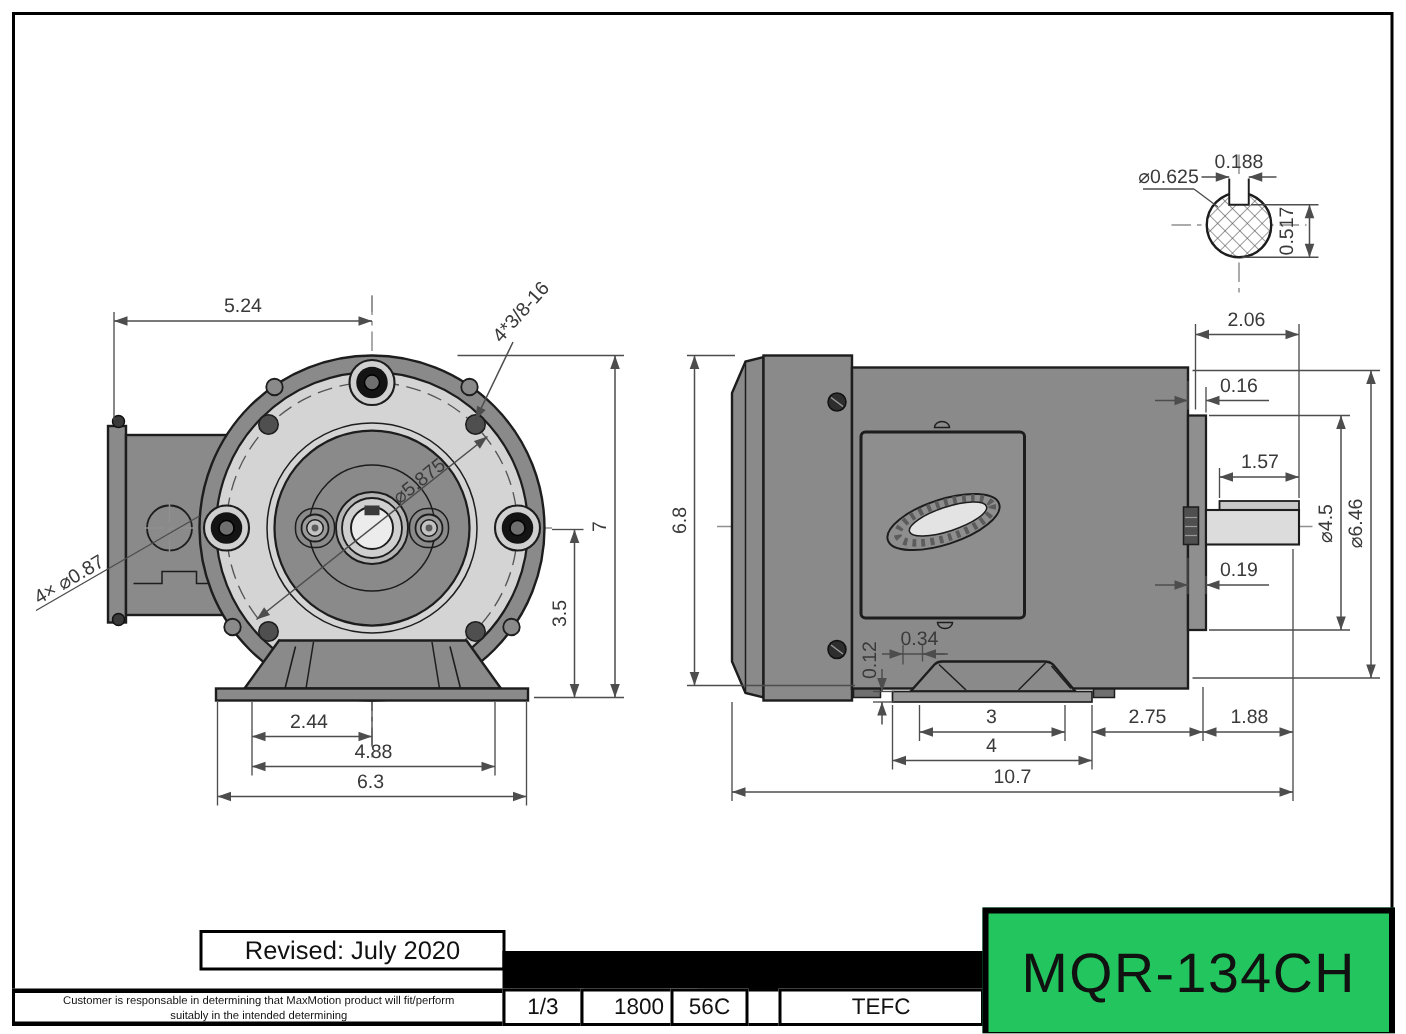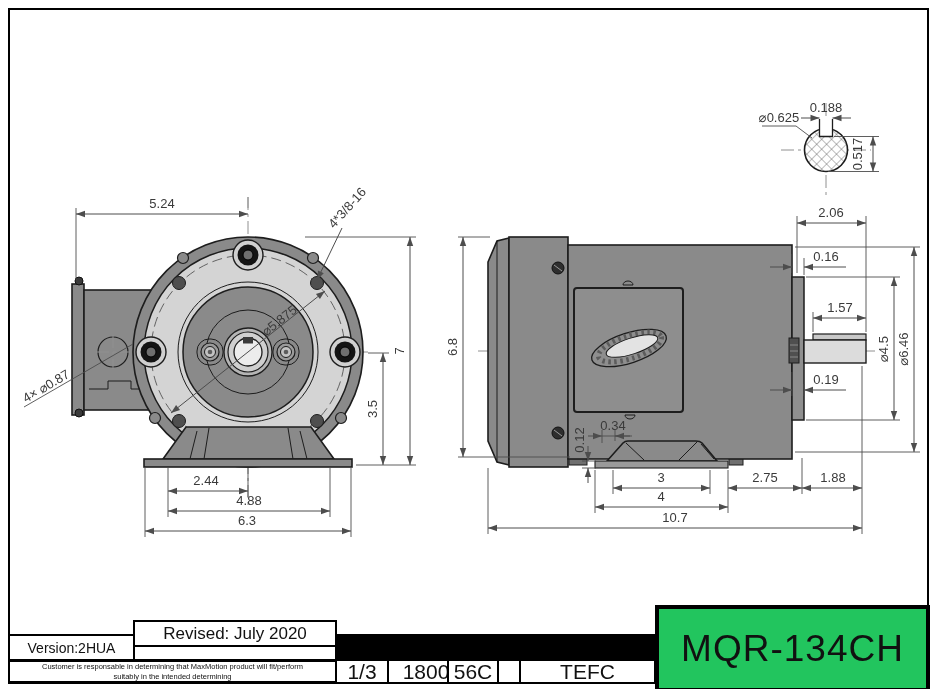--- a/index.html
+++ b/index.html
@@ -9,21 +9,21 @@
   .tb-cell{position:absolute;box-sizing:border-box;border:2px solid #000;background:#fff;
            display:flex;align-items:center;justify-content:center;color:#111;}
   .tb-version{left:8px;top:634px;width:127px;height:27px;font-size:14px;}
   .tb-revised{left:133px;top:620px;width:204px;height:27px;font-size:17px;}
   .tb-disclaimer{left:8px;top:659px;width:329px;height:25px;font-size:7.5px;line-height:1.25;
                  flex-direction:column;text-align:center;border-width:3px 2px 3px 2px;}
   .tb-band{position:absolute;left:335px;top:634px;width:321px;height:27px;background:#000;color:#fff;}
   .tb-band span{position:absolute;top:0;height:27px;display:flex;align-items:center;justify-content:center;
                 font-size:15px;letter-spacing:.4px;margin-top:46px;}
   .h-hp{left:4px;width:52px;} .h-rpm{left:64px;width:62px;} .h-frame{left:118px;width:72px;} .h-enc{left:190px;width:128px;}
-  .tb-val{font-size:21px;}
+  .tb-val{font-size:15px;}
   .v-hp{left:335px;top:659px;width:54px;height:25px;}
   .v-rpm{left:387px;top:659px;width:78px;height:25px;}
   .v-frame{left:447px;top:659px;width:52px;height:25px;}
   .v-enc{left:519px;top:659px;width:137px;height:25px;}
   .model-box{position:absolute;left:655px;top:605px;width:275px;height:87px;border:4px solid #000;
              background:#22c55e;box-sizing:border-box;display:flex;align-items:center;justify-content:center;
              font-size:37px;color:#111;letter-spacing:1px;}
   
   .obj{stroke:#1d1d1d;stroke-width:1.6;fill:#8a8a8a;}
   .objthin{stroke:#1d1d1d;stroke-width:1;fill:none;}
@@ -358,23 +358,20 @@
       <line class="ext" x1="834" y1="136.5" x2="879" y2="136.5"></line>
       <line class="ext" x1="828" y1="171.5" x2="879" y2="171.5"></line>
       <line class="dim" x1="873" y1="136.5" x2="873" y2="171.5"></line>
       <text class="dt" transform="translate(862,154) rotate(-90)" text-anchor="middle">0.517</text>
     </g>
   </g>
 </svg>
 
 <div class="page-frame"></div>
 
-<div class="tb-cell tb-version">
-  <span>Version:2HUA</span>
-</div>
 <div class="tb-cell tb-revised">
   <span>Revised: July 2020</span>
 </div>
 <div class="tb-cell tb-disclaimer">
   <span>Customer is responsable in determining that MaxMotion product will fit/perform</span>
   <span>suitably in the intended determining</span>
 </div>
 
 <div class="tb-band">
   <span class="h-hp">HP</span>

